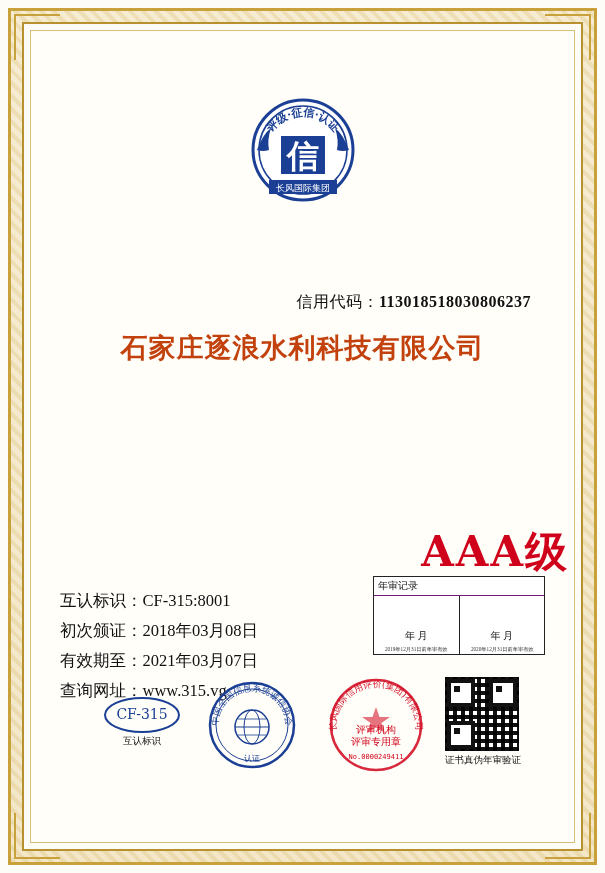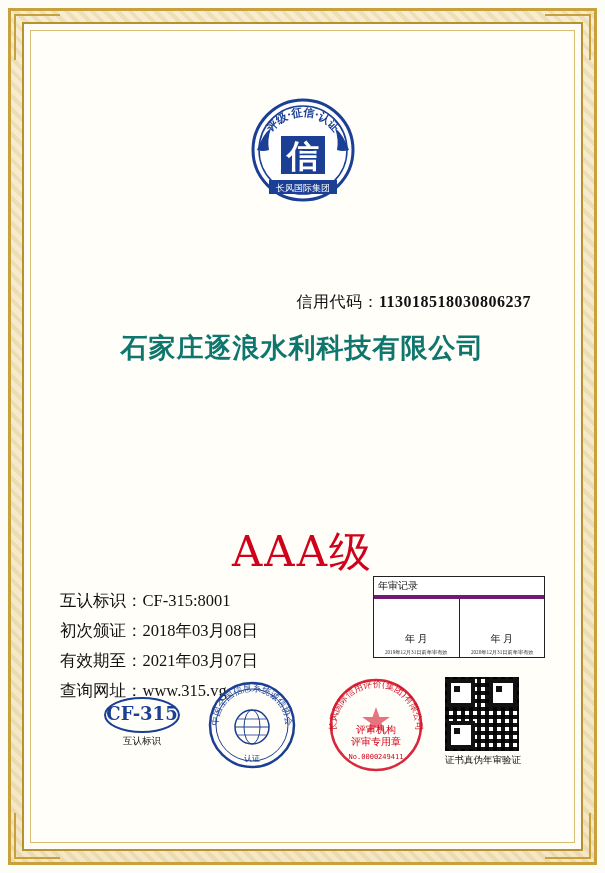--- a/index.html
+++ b/index.html
@@ -94,41 +94,41 @@
   .code-row .label {
     font-weight: normal;
   }
   .company {
     position: absolute;
     top: 294px;
     left: 0; right: 0;
     text-align: center;
     font-size: 27px;
     font-weight: bold;
-    color: #0f766e;
+    color: #c2410c;
     letter-spacing: 1px;
   }
   .paragraph {
     position: absolute;
     top: 350px;
     left: 24px;
     right: 24px;
     font-size: 16.5px;
     line-height: 35px;
     color: #111;
     text-align: justify;
     text-indent: 33px;
   }
   .grade {
     position: absolute;
     top: 488px;
     left: 0; right: 0;
-    text-align: center;
+    text-align: right;
     color: #d0021b;
-    font-weight: normal;
+    font-weight: bold;
     font-size: 42px;
     letter-spacing: 2px;
     font-family: "DejaVu Serif", "Liberation Serif", serif;
   }
   .details {
     position: absolute;
     top: 550px;
     left: 24px;
     font-size: 16.5px;
     line-height: 30px;
@@ -141,21 +141,21 @@
     position: absolute;
     top: 540px;
     right: 24px;
     width: 170px;
     border: 1px solid #222;
     background: #fff;
   }
   .review-title {
     font-size: 10px;
     padding: 2px 4px;
-    border-bottom: 4px solid #701a75;
+    border-bottom: 1px solid #701a75;
     color: #111;
   }
   .review-cells {
     display: flex;
     height: 58px;
   }
   .review-cell {
     flex: 1;
     position: relative;
     border-right: 1px solid #222;
@@ -199,22 +199,22 @@
   .seal-cf {
     left: 48px;
     top: 24px;
   }
   .cf-oval {
     width: 72px;
     height: 32px;
     border: 2px solid #1b3f94;
     border-radius: 50%;
     color: #1b3f94;
-    font-size: 18px;
-    font-weight: bold;
+    font-size: 14px;
+    font-weight: normal;
     line-height: 30px;
     font-family: "DejaVu Serif", serif;
   }
   .seal-blue {
     left: 150px;
     top: 6px;
   }
   .seal-red {
     left: 270px;
     top: 2px;

